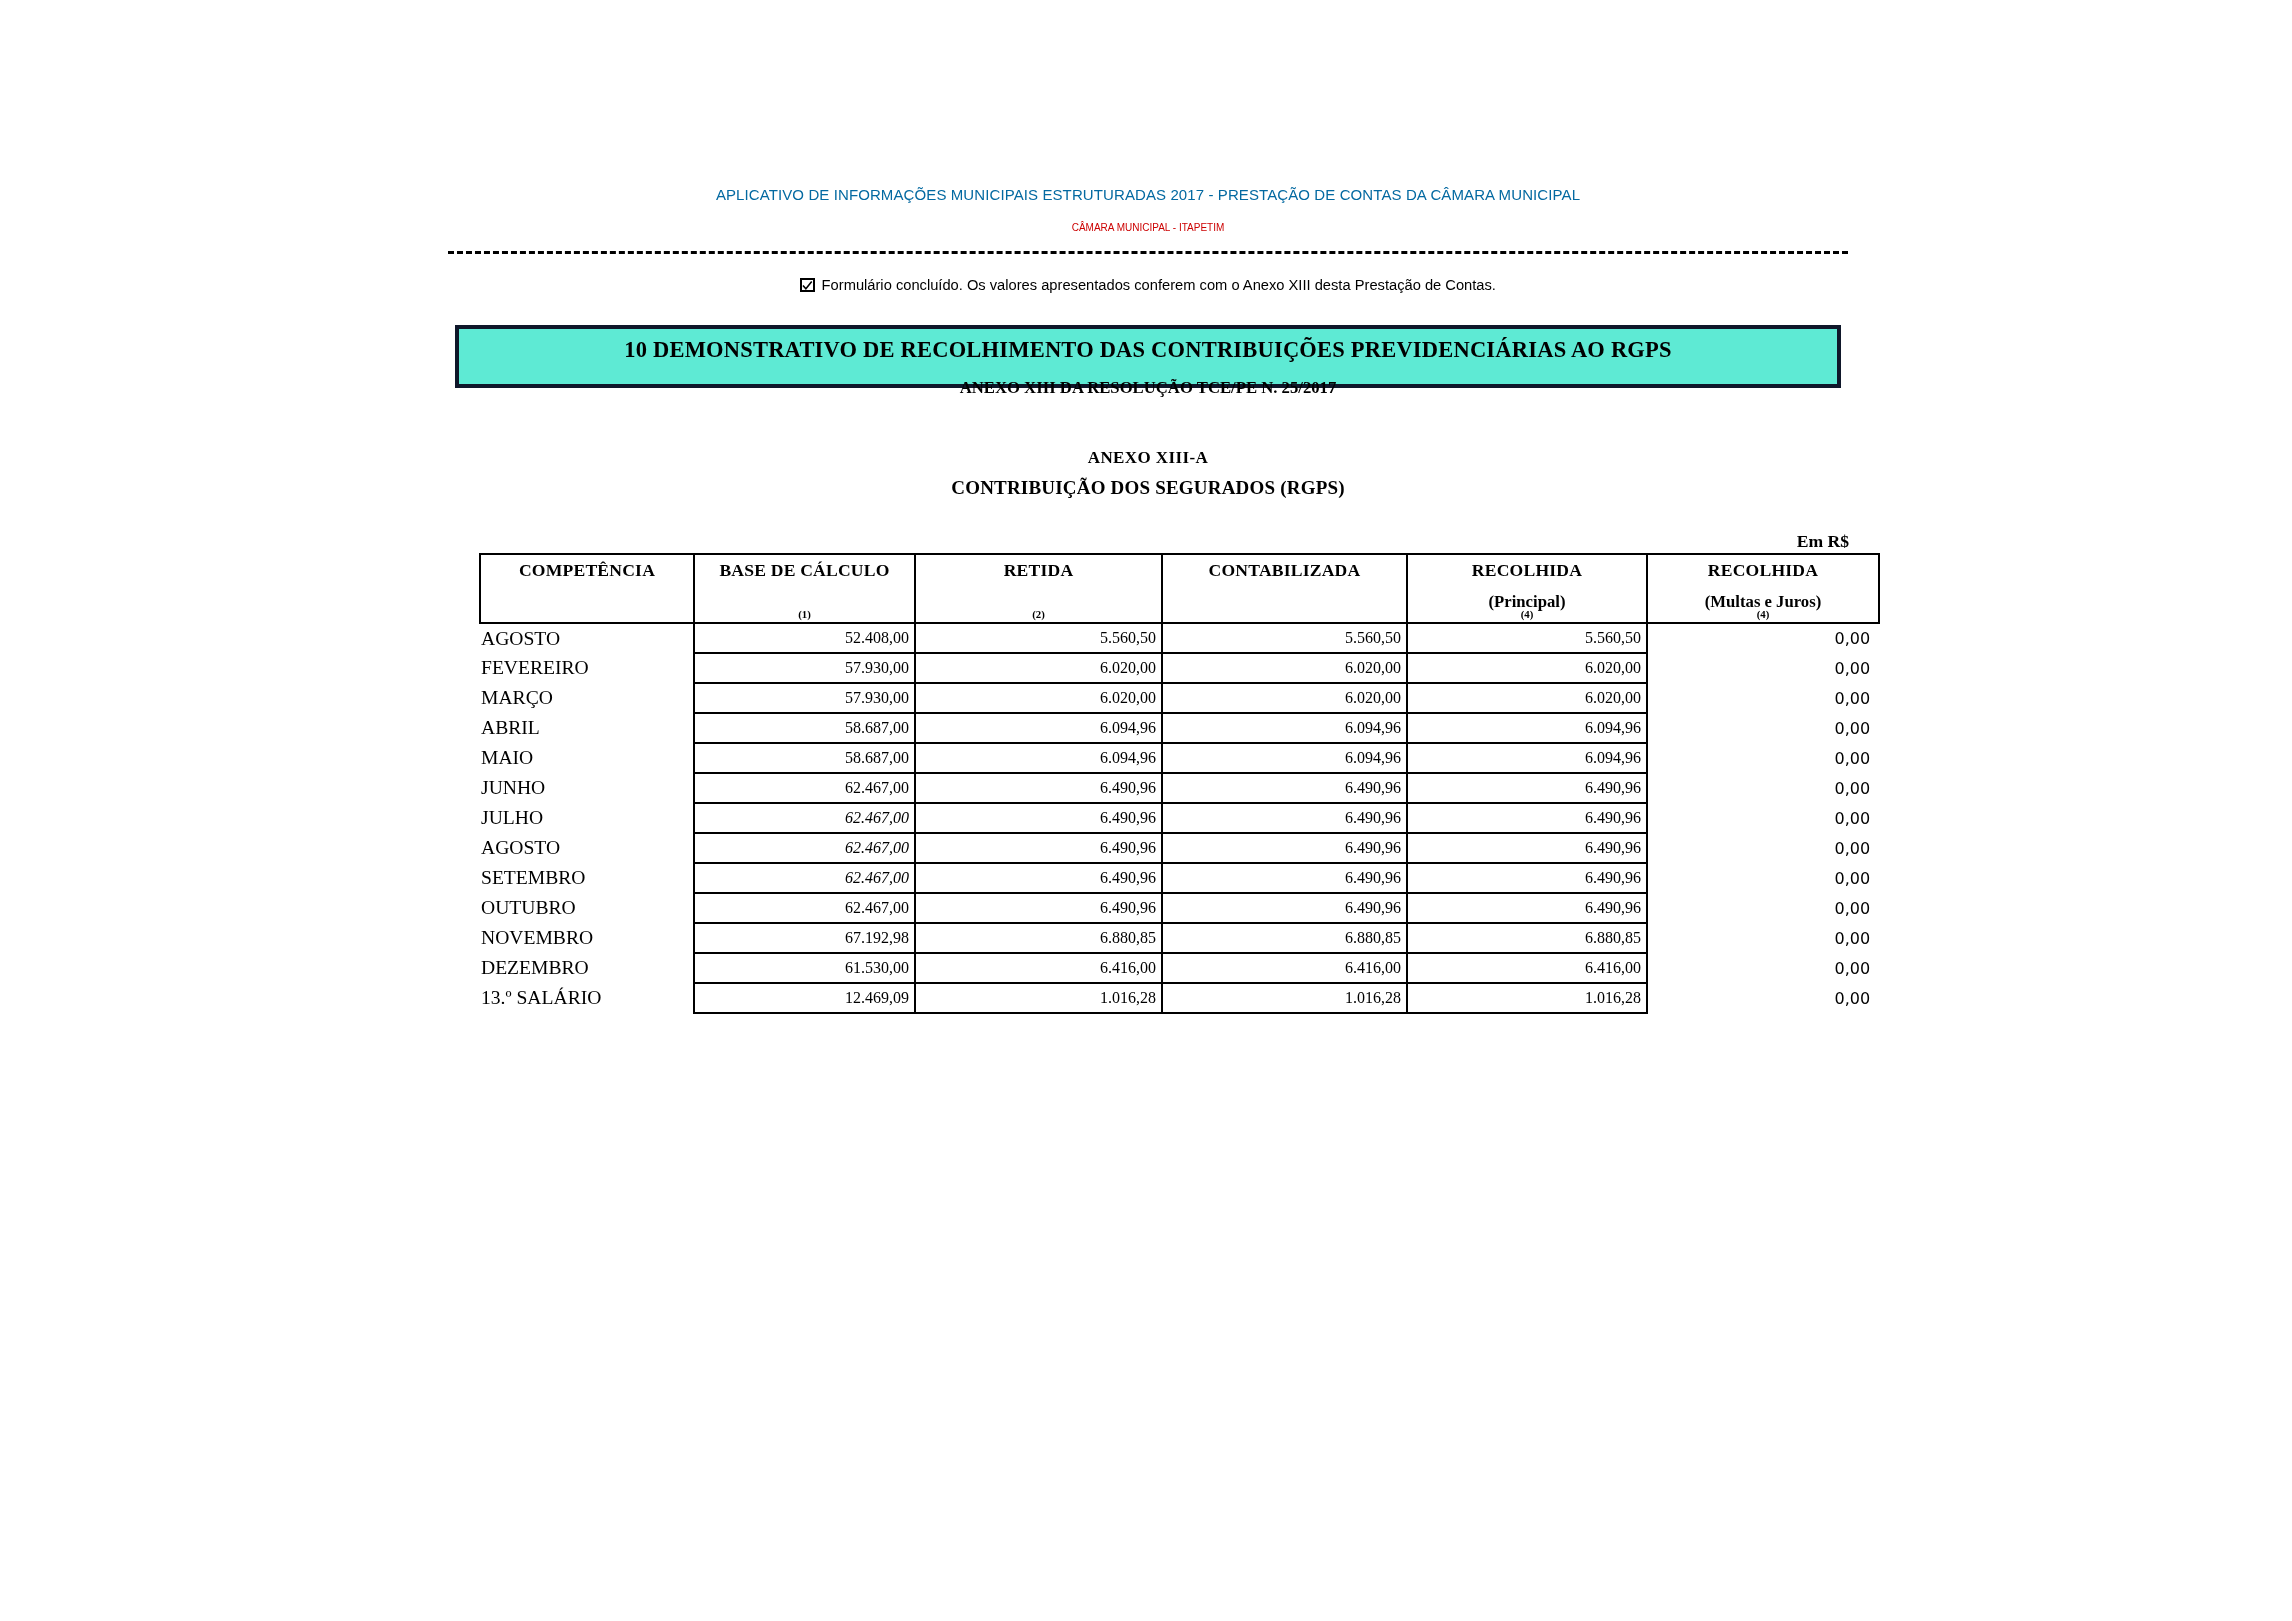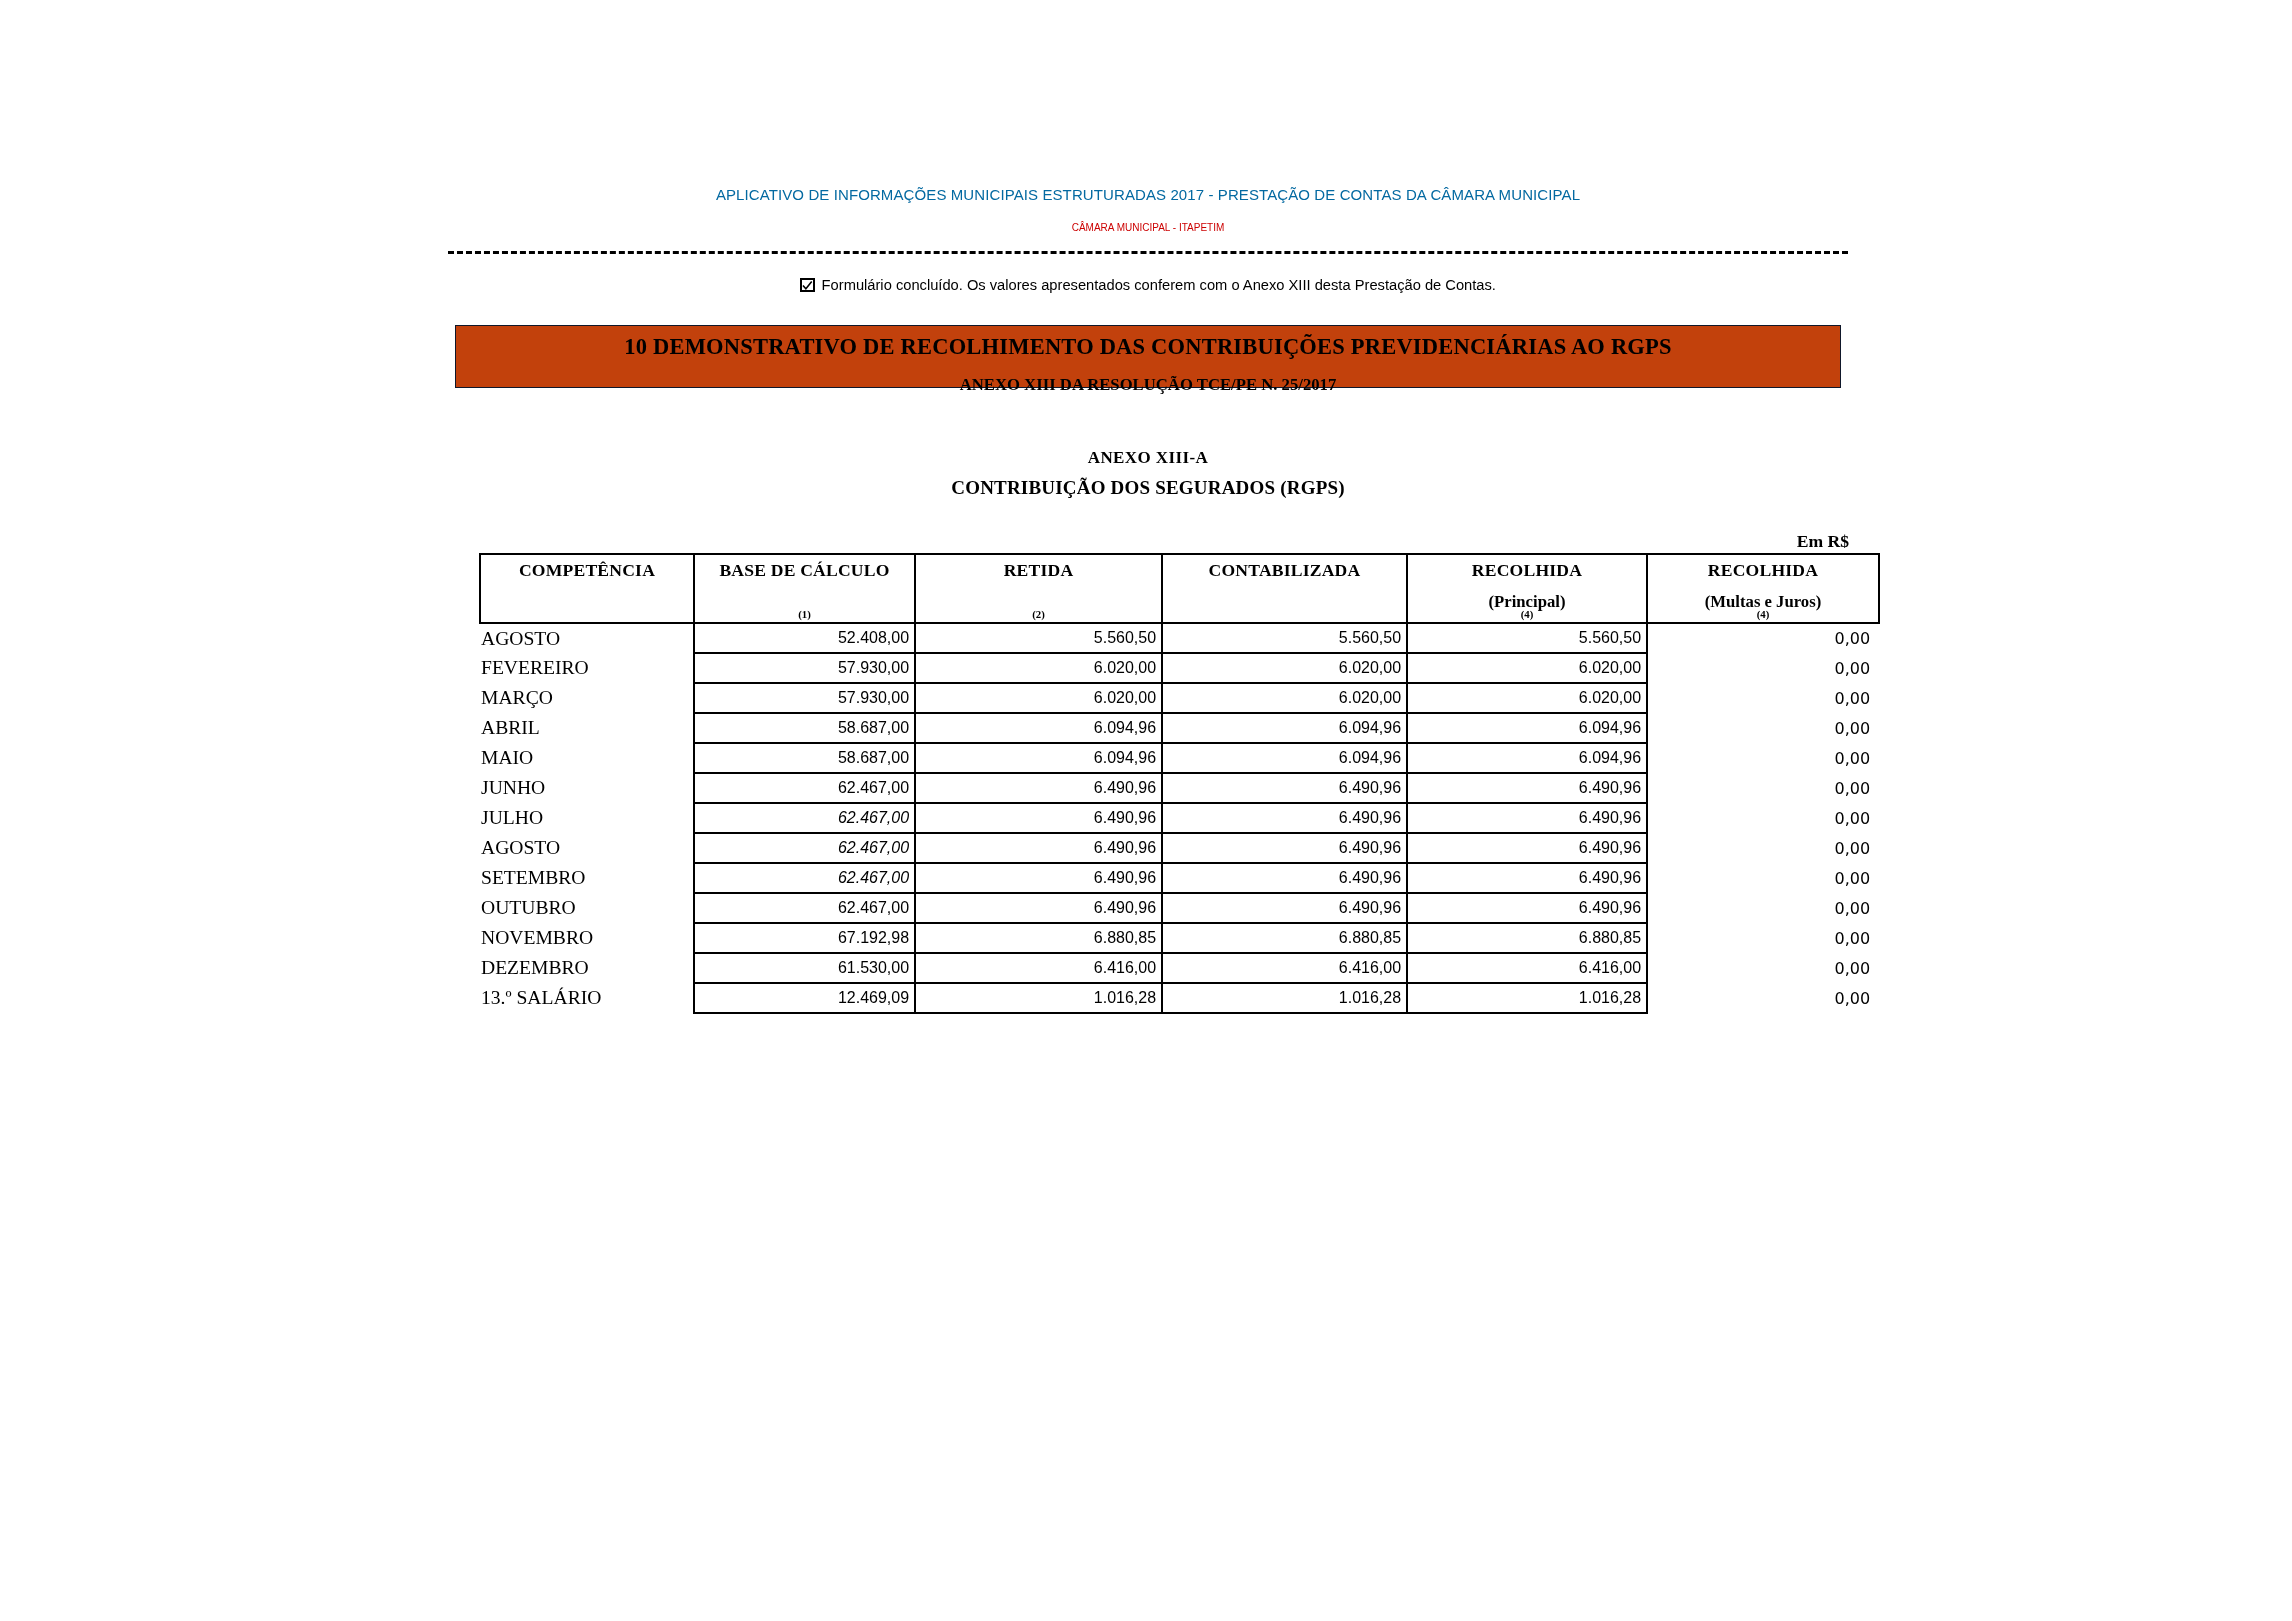--- a/index.html
+++ b/index.html
@@ -86,22 +86,22 @@
     white-space: nowrap;
   }
 
   
   .title-banner {
     position: absolute;
     left: 455px;
     top: 325px;
     width: 1386px;
     height: 63px;
-    background: #c2410c;
-    border: 1px solid #0f172a;
+    background: #5eead4;
+    border: 4px solid #0f172a;
     box-sizing: border-box;
     text-align: center;
     padding-top: 7.8px;
   }
   .title-banner-line1 {
     font-size: 22.5px;
     font-weight: bold;
     letter-spacing: 0.2px;
     white-space: nowrap;
   }
@@ -213,21 +213,21 @@
     text-align: left;
     padding-left: 1px;
     border: none;
     font-size: 19.6px;
     white-space: nowrap;
   }
   td.num {
     text-align: right;
     border-bottom: 2.9px solid #000000;
     border-right: 2.9px solid #000000;
-    font-family: Liberation Sans, sans-serif;
+    font-family: Liberation Serif, serif;
     font-size: 16px;
   }
   td.num.first-num {
     border-left: 2.9px solid #000000;
   }
   tbody tr:first-child td.num {
     border-top: 2.9px solid #000000;
   }
   td.num.italic { font-style: italic; }
   td.plain {

